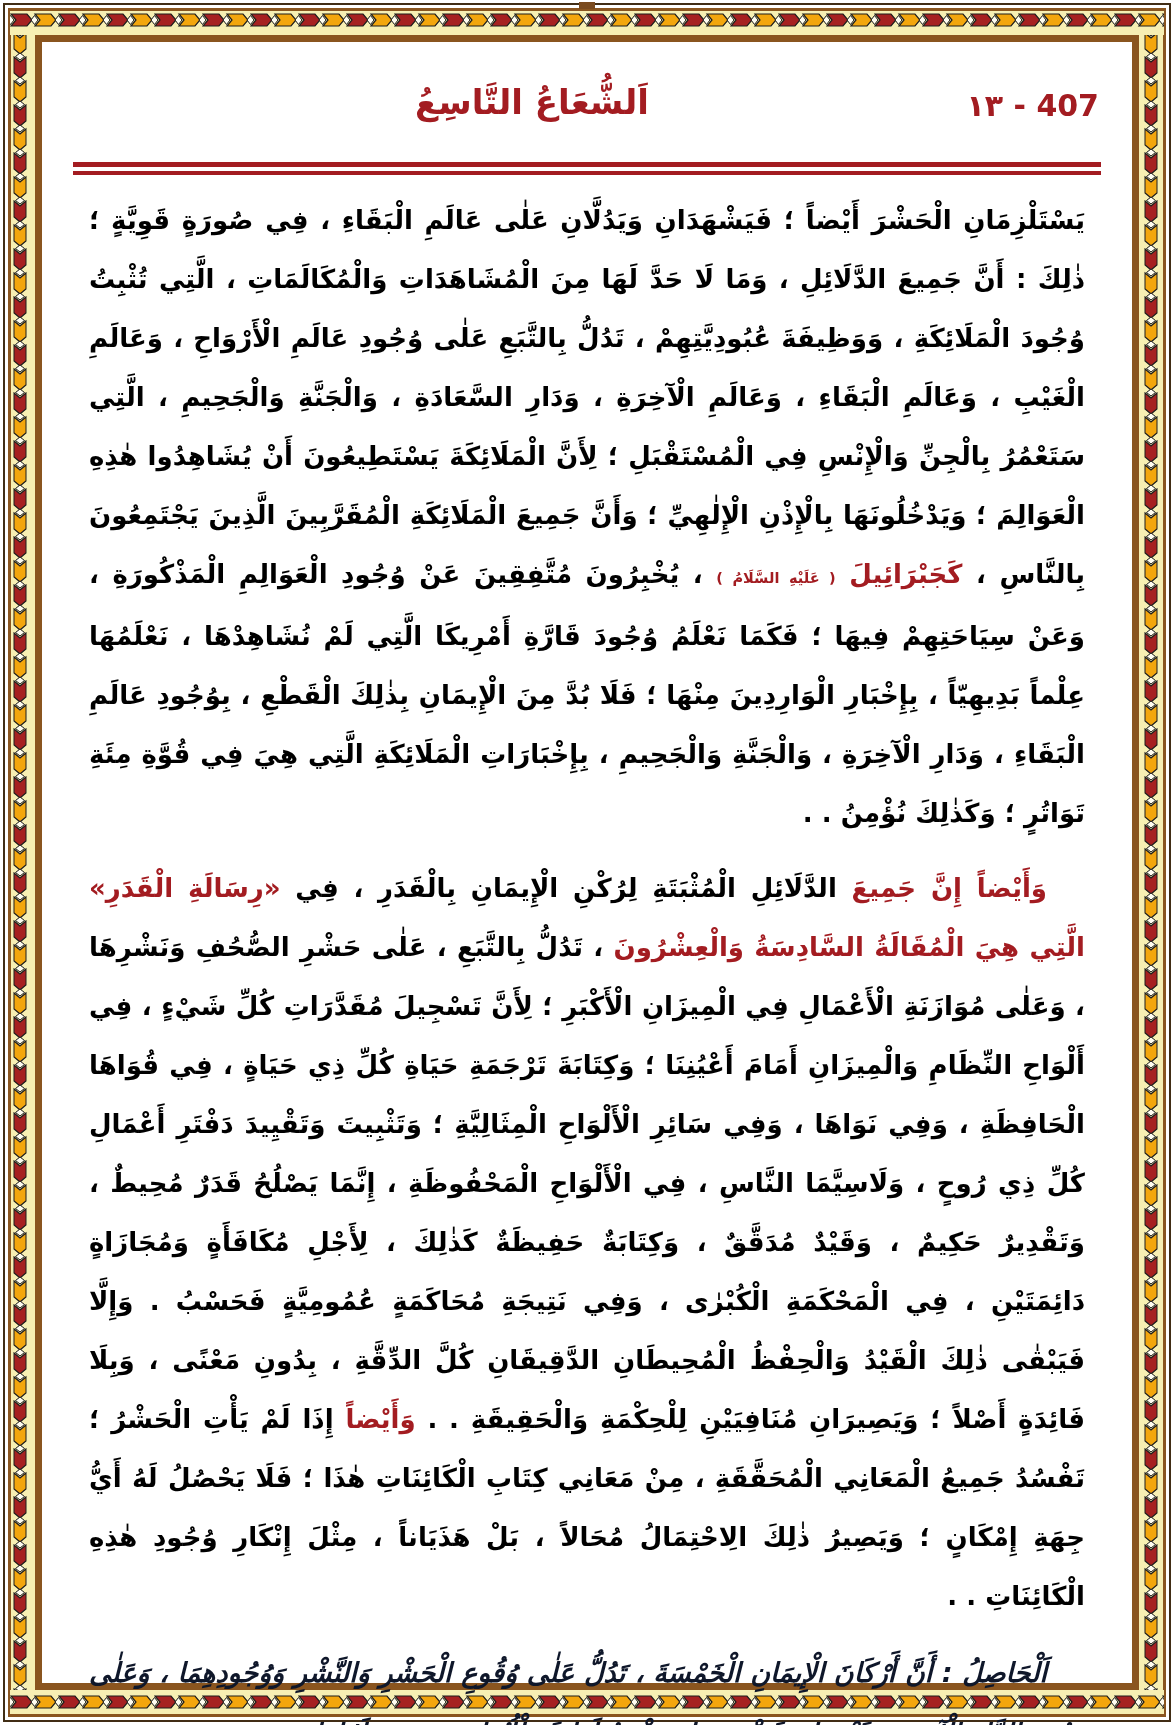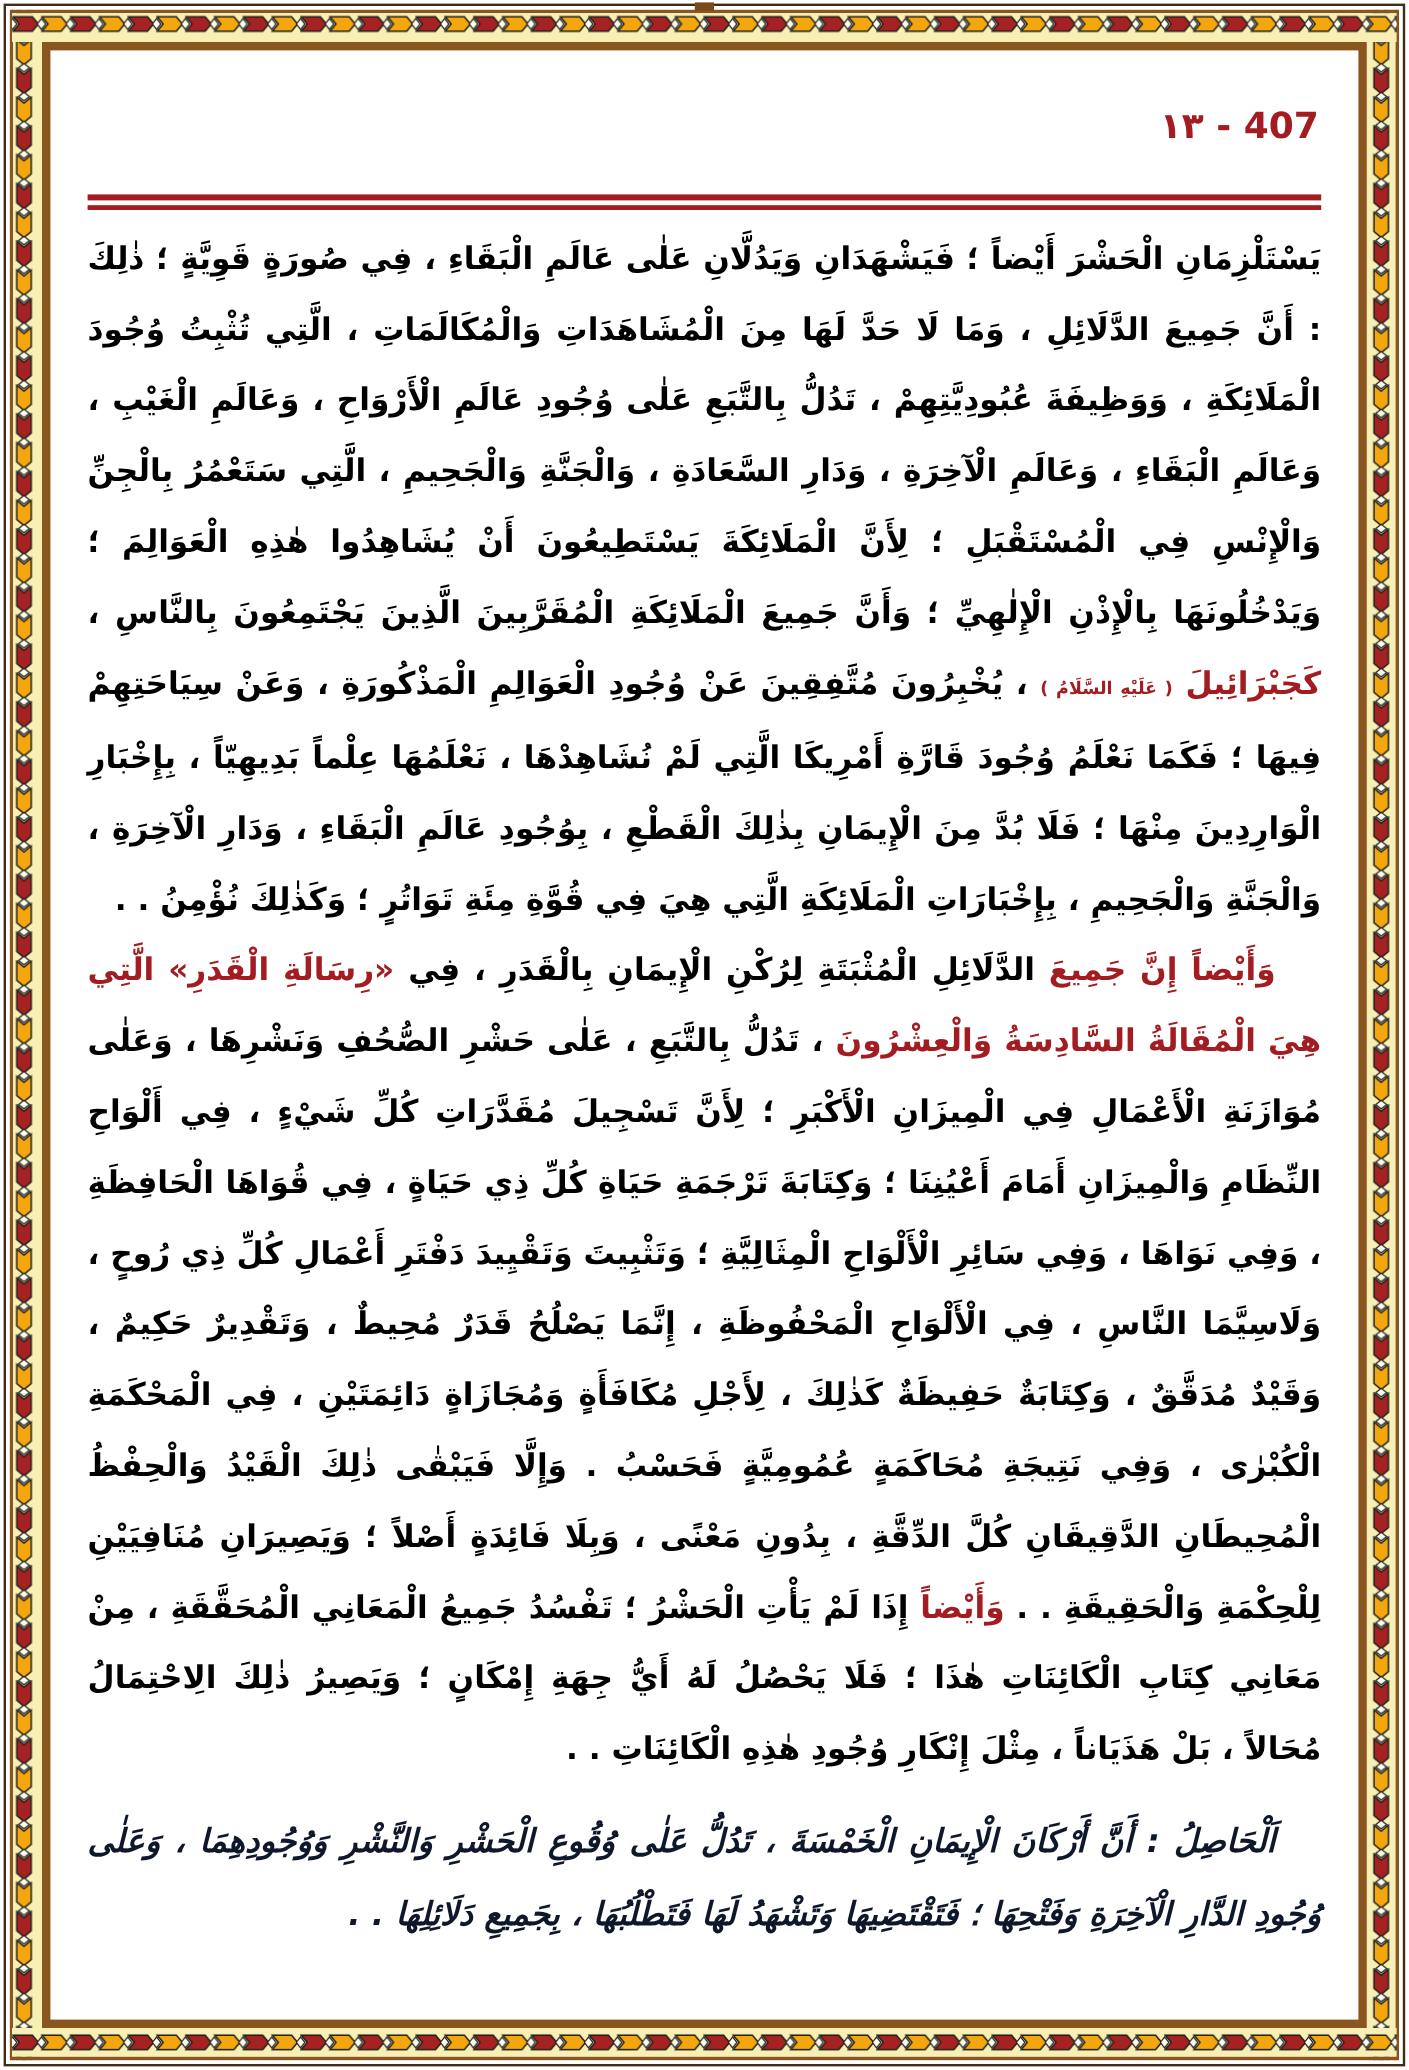--- a/index.html
+++ b/index.html
@@ -56,21 +56,21 @@
     height:4px;
     border-top:5px solid #a31c21;
     border-bottom:4px solid #a31c21;
   }
   .body-text{
     margin-top:12px;
     font-size:26px;font-weight:bold;
     line-height:59px;
     text-align:justify;
   }
-  .body-text p{margin:0;}
+  .body-text p{margin:16px;}
   .body-text p.indent{text-indent:38px;}
   .body-text .black{color:#000000;}
   .body-text .red{color:#a31c21;}
   .honorific{
     font-size:0.56em;
     letter-spacing:0;
   }
   p.conclusion{
     color:#a31c21;
     font-style:italic;
@@ -124,20 +124,21 @@
   <svg class="strip strip-bottom" width="1154" height="27">
     <rect x="0" y="0" width="1154" height="24" fill="url(#chainH)"></rect>
     <rect x="0" y="24" width="1154" height="3" fill="#8a551f"></rect>
   </svg>
 
   <div class="notch"></div>
   <div class="inner-line"></div>
 
   <div class="content">
     <div class="header">
+      <span class="title">اَلشُّعَاعُ التَّاسِعُ</span>
       <span class="page-num">407 - ١٣</span>
     </div>
     <div class="rule"></div>
     <div class="body-text">
         <p class="normal"><span class="black">يَسْتَلْزِمَانِ الْحَشْرَ أَيْضاً ؛ فَيَشْهَدَانِ وَيَدُلَّانِ عَلٰى عَالَمِ الْبَقَاءِ ، فِي صُورَةٍ قَوِيَّةٍ ؛ ذٰلِكَ : أَنَّ جَمِيعَ الدَّلَائِلِ ، وَمَا لَا حَدَّ لَهَا مِنَ الْمُشَاهَدَاتِ وَالْمُكَالَمَاتِ ، الَّتِي تُثْبِتُ وُجُودَ الْمَلَائِكَةِ ، وَوَظِيفَةَ عُبُودِيَّتِهِمْ ، تَدُلُّ بِالتَّبَعِ عَلٰى وُجُودِ عَالَمِ الْأَرْوَاحِ ، وَعَالَمِ الْغَيْبِ ، وَعَالَمِ الْبَقَاءِ ، وَعَالَمِ الْآخِرَةِ ، وَدَارِ السَّعَادَةِ ، وَالْجَنَّةِ وَالْجَحِيمِ ، الَّتِي سَتَعْمُرُ بِالْجِنِّ وَالْإِنْسِ فِي الْمُسْتَقْبَلِ ؛ لِأَنَّ الْمَلَائِكَةَ يَسْتَطِيعُونَ أَنْ يُشَاهِدُوا هٰذِهِ الْعَوَالِمَ ؛ وَيَدْخُلُونَهَا بِالْإِذْنِ الْإِلٰهِيِّ ؛ وَأَنَّ جَمِيعَ الْمَلَائِكَةِ الْمُقَرَّبِينَ الَّذِينَ يَجْتَمِعُونَ بِالنَّاسِ ، </span><span class="red">كَجَبْرَائِيلَ </span><span class="red honorific">( عَلَيْهِ السَّلَامُ )</span><span class="black"> ، يُخْبِرُونَ مُتَّفِقِينَ عَنْ وُجُودِ الْعَوَالِمِ الْمَذْكُورَةِ ، وَعَنْ سِيَاحَتِهِمْ فِيهَا ؛ فَكَمَا نَعْلَمُ وُجُودَ قَارَّةِ أَمْرِيكَا الَّتِي لَمْ نُشَاهِدْهَا ، نَعْلَمُهَا عِلْماً بَدِيهِيّاً ، بِإِخْبَارِ الْوَارِدِينَ مِنْهَا ؛ فَلَا بُدَّ مِنَ الْإِيمَانِ بِذٰلِكَ الْقَطْعِ ، بِوُجُودِ عَالَمِ الْبَقَاءِ ، وَدَارِ الْآخِرَةِ ، وَالْجَنَّةِ وَالْجَحِيمِ ، بِإِخْبَارَاتِ الْمَلَائِكَةِ الَّتِي هِيَ فِي قُوَّةِ مِئَةِ تَوَاتُرٍ ؛ وَكَذٰلِكَ نُؤْمِنُ . .</span></p>
         <p class="normal indent"><span class="red">وَأَيْضاً إِنَّ جَمِيعَ </span><span class="black">الدَّلَائِلِ الْمُثْبَتَةِ لِرُكْنِ الْإِيمَانِ بِالْقَدَرِ ، فِي </span><span class="red">«رِسَالَةِ الْقَدَرِ» الَّتِي هِيَ الْمُقَالَةُ السَّادِسَةُ وَالْعِشْرُونَ</span><span class="black"> ، تَدُلُّ بِالتَّبَعِ ، عَلٰى حَشْرِ الصُّحُفِ وَنَشْرِهَا ، وَعَلٰى مُوَازَنَةِ الْأَعْمَالِ فِي الْمِيزَانِ الْأَكْبَرِ ؛ لِأَنَّ تَسْجِيلَ مُقَدَّرَاتِ كُلِّ شَيْءٍ ، فِي أَلْوَاحِ النِّظَامِ وَالْمِيزَانِ أَمَامَ أَعْيُنِنَا ؛ وَكِتَابَةَ تَرْجَمَةِ حَيَاةِ كُلِّ ذِي حَيَاةٍ ، فِي قُوَاهَا الْحَافِظَةِ ، وَفِي نَوَاهَا ، وَفِي سَائِرِ الْأَلْوَاحِ الْمِثَالِيَّةِ ؛ وَتَثْبِيتَ وَتَقْيِيدَ دَفْتَرِ أَعْمَالِ كُلِّ ذِي رُوحٍ ، وَلَاسِيَّمَا النَّاسِ ، فِي الْأَلْوَاحِ الْمَحْفُوظَةِ ، إِنَّمَا يَصْلُحُ قَدَرٌ مُحِيطٌ ، وَتَقْدِيرٌ حَكِيمٌ ، وَقَيْدٌ مُدَقَّقٌ ، وَكِتَابَةٌ حَفِيظَةٌ كَذٰلِكَ ، لِأَجْلِ مُكَافَأَةٍ وَمُجَازَاةٍ دَائِمَتَيْنِ ، فِي الْمَحْكَمَةِ الْكُبْرٰى ، وَفِي نَتِيجَةِ مُحَاكَمَةٍ عُمُومِيَّةٍ فَحَسْبُ . وَإِلَّا فَيَبْقٰى ذٰلِكَ الْقَيْدُ وَالْحِفْظُ الْمُحِيطَانِ الدَّقِيقَانِ كُلَّ الدِّقَّةِ ، بِدُونِ مَعْنًى ، وَبِلَا فَائِدَةٍ أَصْلاً ؛ وَيَصِيرَانِ مُنَافِيَيْنِ لِلْحِكْمَةِ وَالْحَقِيقَةِ . . </span><span class="red">وَأَيْضاً</span><span class="black"> إِذَا لَمْ يَأْتِ الْحَشْرُ ؛ تَفْسُدُ جَمِيعُ الْمَعَانِي الْمُحَقَّقَةِ ، مِنْ مَعَانِي كِتَابِ الْكَائِنَاتِ هٰذَا ؛ فَلَا يَحْصُلُ لَهُ أَيُّ جِهَةِ إِمْكَانٍ ؛ وَيَصِيرُ ذٰلِكَ الِاحْتِمَالُ مُحَالاً ، بَلْ هَذَيَاناً ، مِثْلَ إِنْكَارِ وُجُودِ هٰذِهِ الْكَائِنَاتِ . .</span></p>
         <p class="conclusion indent"><span class="red">اَلْحَاصِلُ : أَنَّ أَرْكَانَ الْإِيمَانِ الْخَمْسَةَ ، تَدُلُّ عَلٰى وُقُوعِ الْحَشْرِ وَالنَّشْرِ وَوُجُودِهِمَا ، وَعَلٰى وُجُودِ الدَّارِ الْآخِرَةِ وَفَتْحِهَا ؛ فَتَقْتَضِيهَا وَتَشْهَدُ لَهَا فَتَطْلُبُهَا ، بِجَمِيعِ دَلَائِلِهَا . .</span></p>
       </div>
   </div>
 

